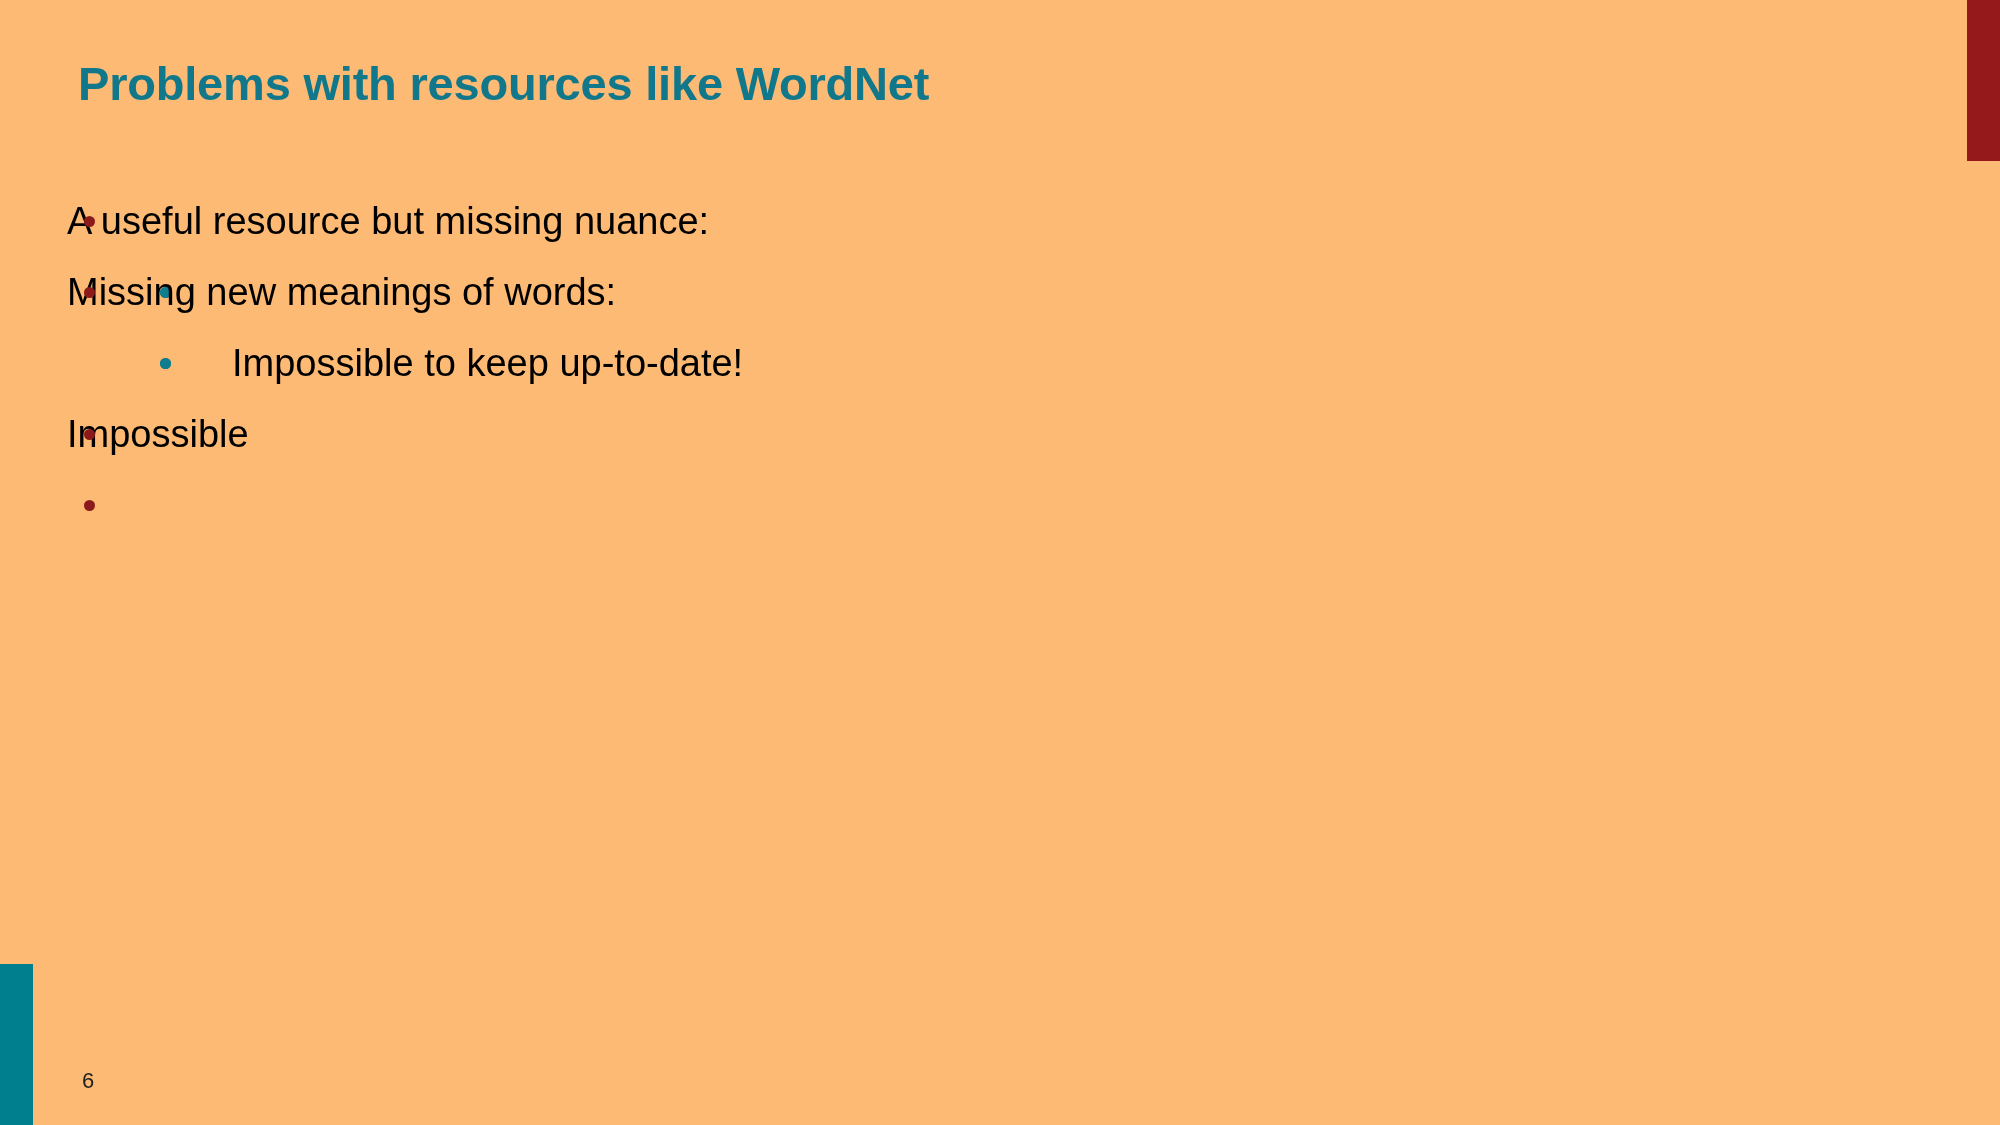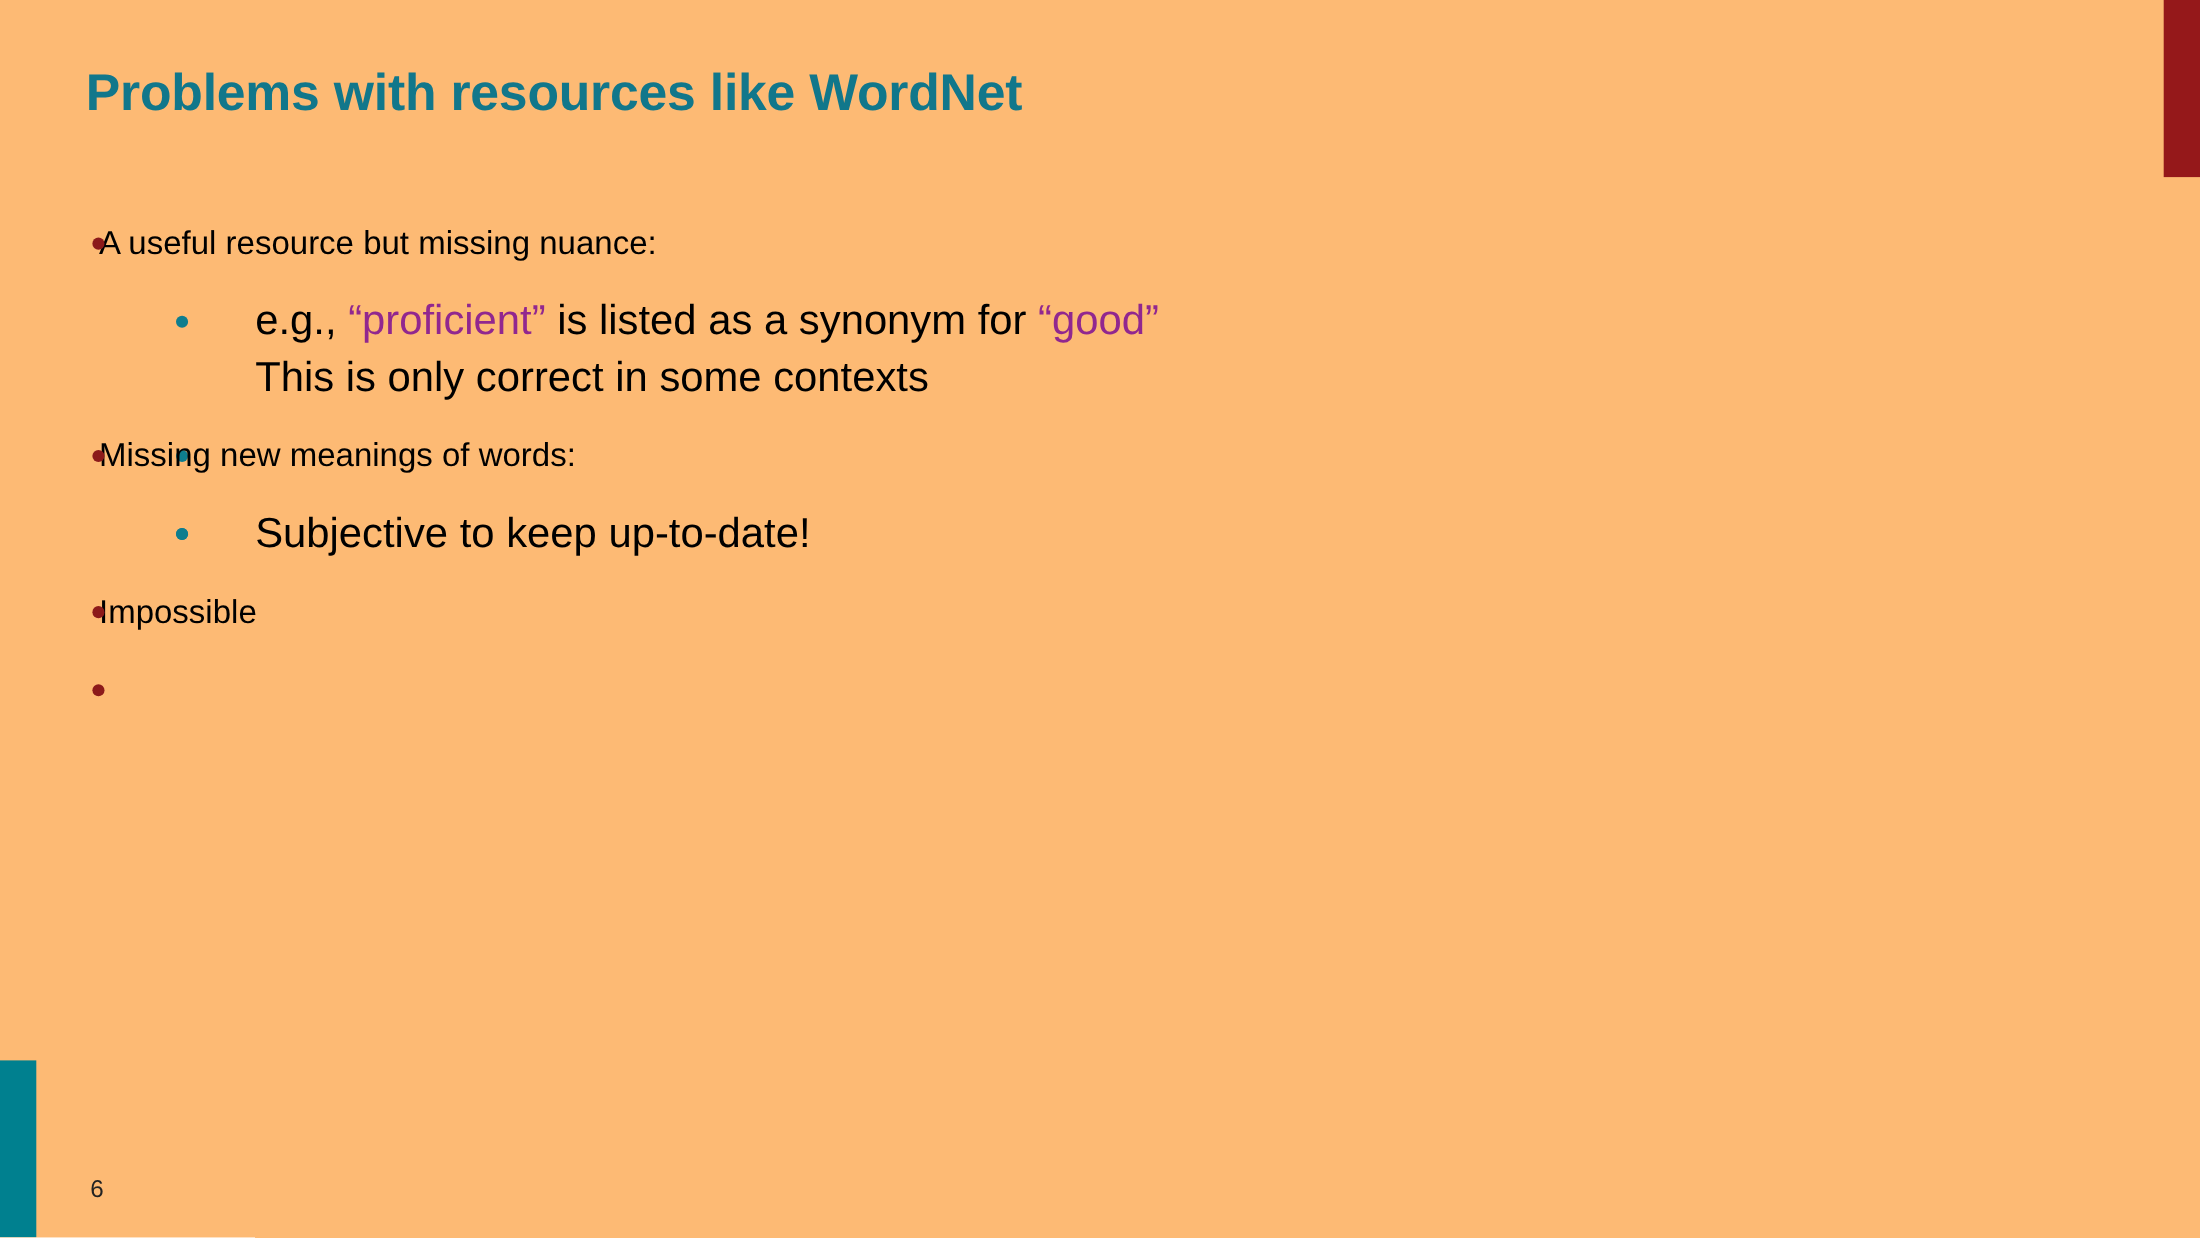--- a/index.html
+++ b/index.html
@@ -57,22 +57,22 @@
     width: 1900px;
   }
 
   .bullet-row {
     position: relative;
     display: block;
     color: #000000;
   }
 
   .bullet-row.lvl1 {
-    padding-left: 90px;
-    font-size: 30px;
+    padding-left: 67px;
+    font-size: 38px;
     line-height: 51px;
     margin-bottom: 20px;
   }
   .bullet-row.lvl2 {
     padding-left: 232px;
     font-size: 38px;
     line-height: 51px;
     margin-bottom: 20px;
   }
 
@@ -114,25 +114,24 @@
 
 <div class="slide">
 
   <div class="accent-bar-right"></div>
   <div class="accent-bar-left"></div>
 
   <div class="slide-title">Problems with resources like WordNet</div>
 
   <div class="body-list">
       <div class="bullet-row lvl1"><span class="bullet-dot"></span><span class="txt"><span class="blk">A useful resource but missing nuance:</span></span></div>
-      <div class="bullet-row lvl2"><span class="bullet-dot"></span><span class="txt"><span class="blk">e.g., </span><span class="hl">“proficient”</span><span class="blk"> is listed as a synonym for </span><span class="hl">“good”</span><span class="blk">
-This is only correct in some contexts</span></span></div>
+      <div class="bullet-row lvl2"><span class="bullet-dot"></span></div>
       <div class="bullet-row lvl2"><span class="bullet-dot"></span></div>
       <div class="bullet-row lvl1"><span class="bullet-dot"></span><span class="txt"><span class="blk">Missing new meanings of words:</span></span></div>
       <div class="bullet-row lvl2"><span class="bullet-dot"></span></div>
-      <div class="bullet-row lvl2"><span class="bullet-dot"></span><span class="txt"><span class="blk">Subjective to keep up-to-date!</span></span></div>
+      <div class="bullet-row lvl2"><span class="bullet-dot"></span><span class="txt"><span class="blk">Impossible to keep up-to-date!</span></span></div>
       <div class="bullet-row lvl1"><span class="bullet-dot"></span><span class="txt"><span class="blk">Impossible</span></span></div>
       <div class="bullet-row lvl1"><span class="bullet-dot"></span></div>
     </div>
 
   <div class="page-number">6</div>
 
 </div>
 
 </body></html>

